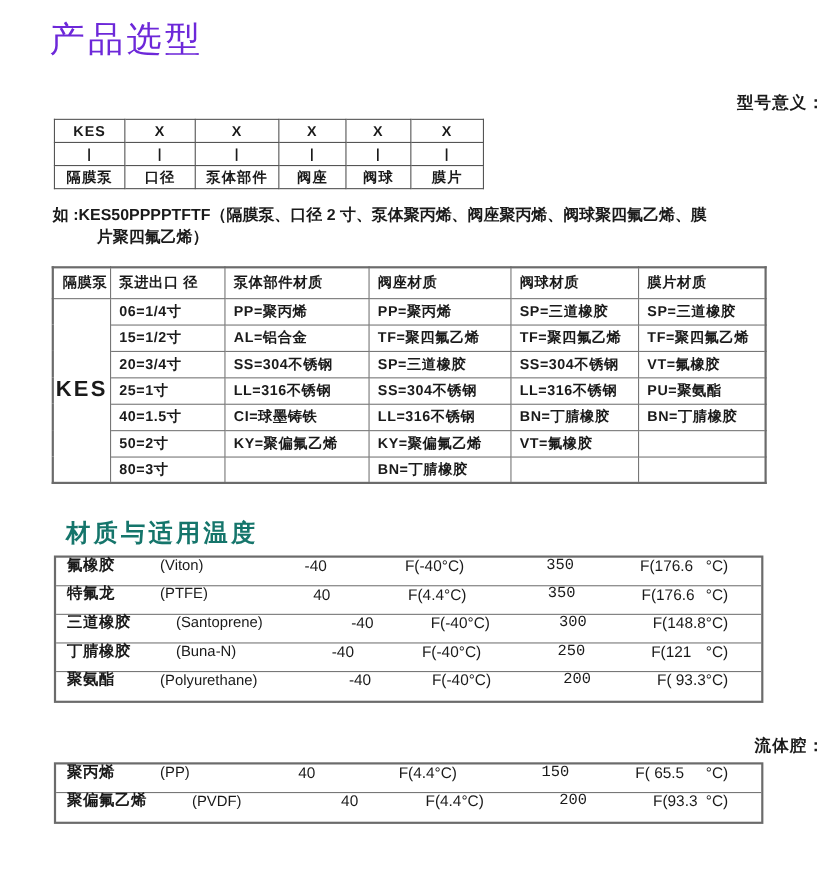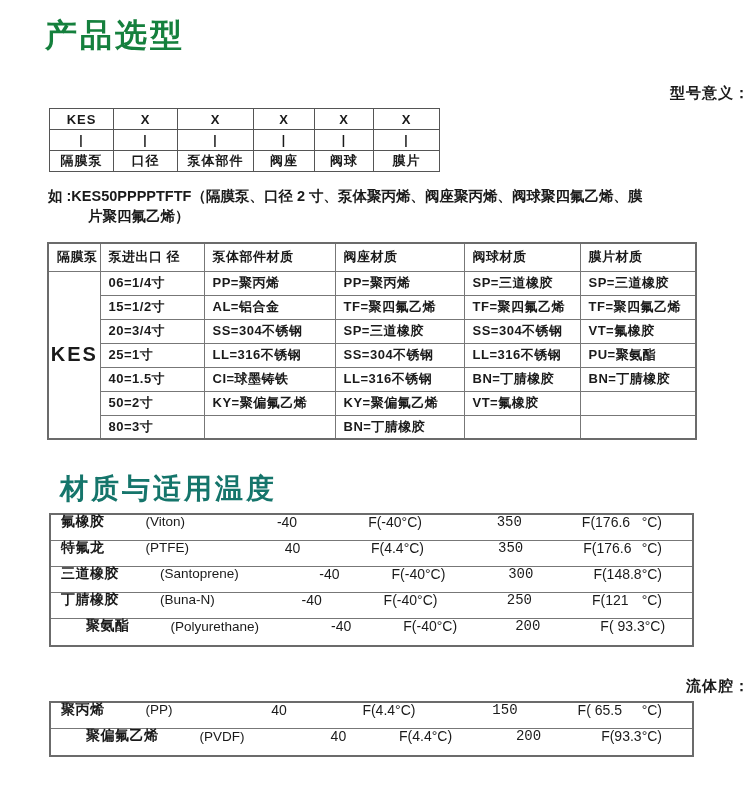--- a/index.html
+++ b/index.html
@@ -6,26 +6,26 @@
   html,body { background:#ffffff; }
   body {
     width:750px; height:806px;
     font-family:"Liberation Sans","DejaVu Sans",sans-serif;
     color:#1a1a1a; overflow:hidden;
   }
   .page { position:relative; width:750px; height:806px; background:#fff; }
 
   h1.doc-title {
     margin:14px 0 0 45px;
-    font-size:32px; font-weight:700; letter-spacing:3px;
-    color:#15803d;
+    font-size:32px; font-weight:400; letter-spacing:3px;
+    color:#6d28d9;
   }
   h2.doc-title {
     margin:30px 0 0 60px;
-    font-size:28px; font-weight:700; letter-spacing:3px;
+    font-size:22px; font-weight:700; letter-spacing:3px;
     color:#15756b;
   }
   .sec-label {
     margin:26px 0 0 47px;
     font-size:15px; font-weight:700; letter-spacing:1px;text-align:right;
   }
 
   
   table.t1 {
     border-collapse:collapse; table-layout:fixed;
@@ -67,21 +67,21 @@
     margin:5px 0 0 49px; width:645px;
     border:2px solid #6b6b6b;
   }
   .trow {
     display:flex; align-items:center;
     height:26px; padding:0 30px 12px 10px;
     border-bottom:1px solid #777;
     font-size:14px;
     gap:36px;
   }
-  .trow:last-child { border-bottom:none;margin-left:25px; }
+  .trow:last-child { border-bottom:none; }
   .tname-cn { font-weight:700; letter-spacing:0.5px; white-space:nowrap; }
   .tname-en { margin-left:5px; font-size:13.5px; white-space:nowrap; }
   .dots { flex:1; overflow:hidden; white-space:nowrap; font-size:12px; color:#222; }
   .dots::after { content:"......................................................................................................................................................................"; letter-spacing:1px; }
   .v-minf { width:44px; text-align:right; white-space:nowrap; }
   .v-minc { width:80px; margin-left:16px; display:flex; justify-content:flex-end; white-space:nowrap; }
   .v-maxf { width:46px; margin-left:22px; text-align:right; white-space:nowrap;font-family:Liberation Mono, monospace; }
   .v-maxc { width:88px; margin-left:24px; display:flex; justify-content:space-between; white-space:nowrap; }
 </style>
 </head>

